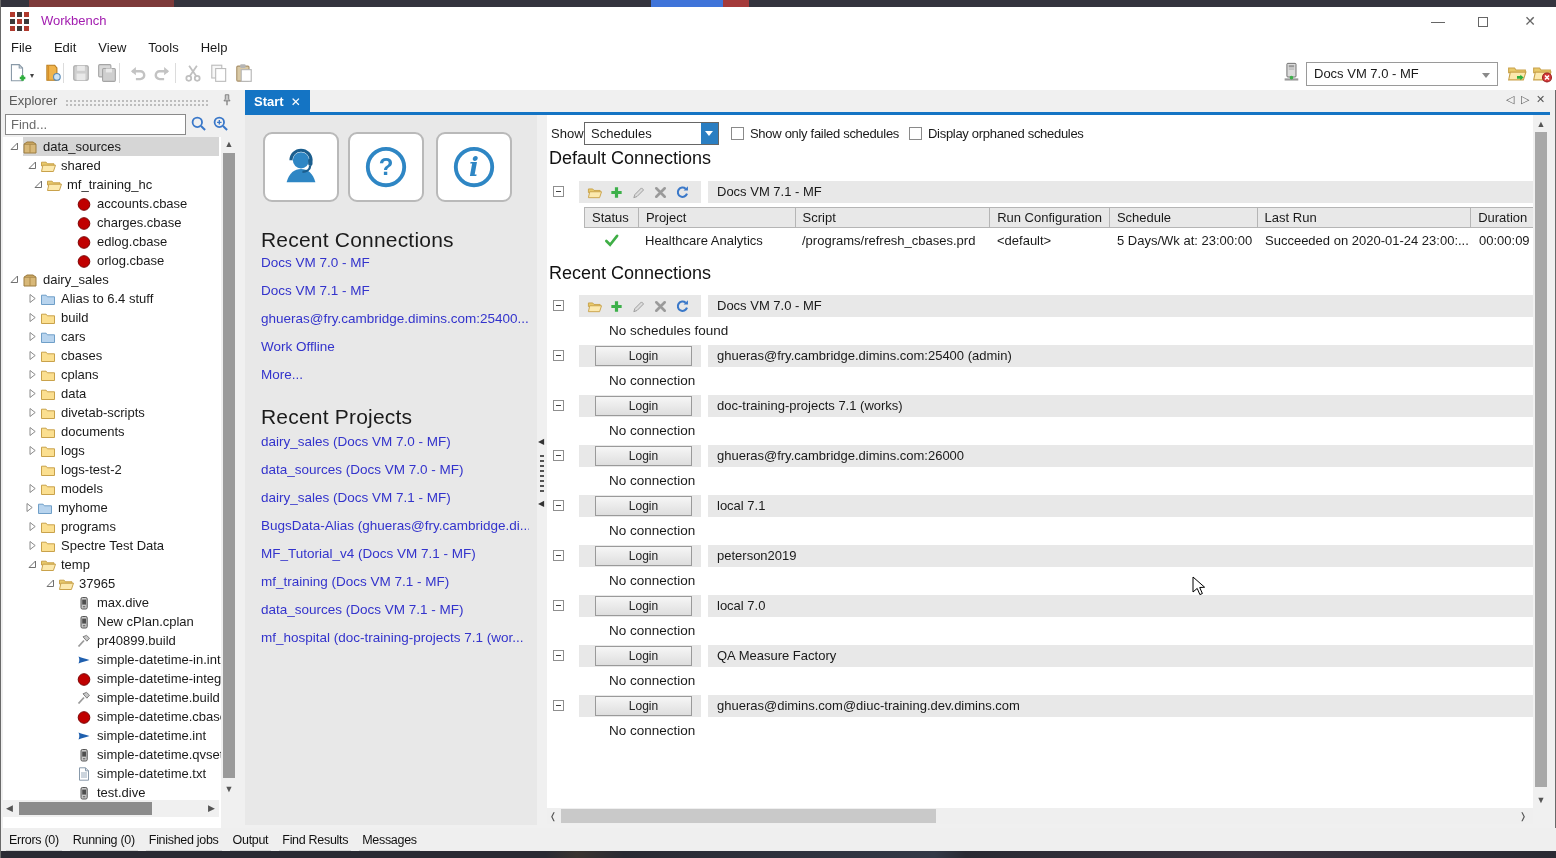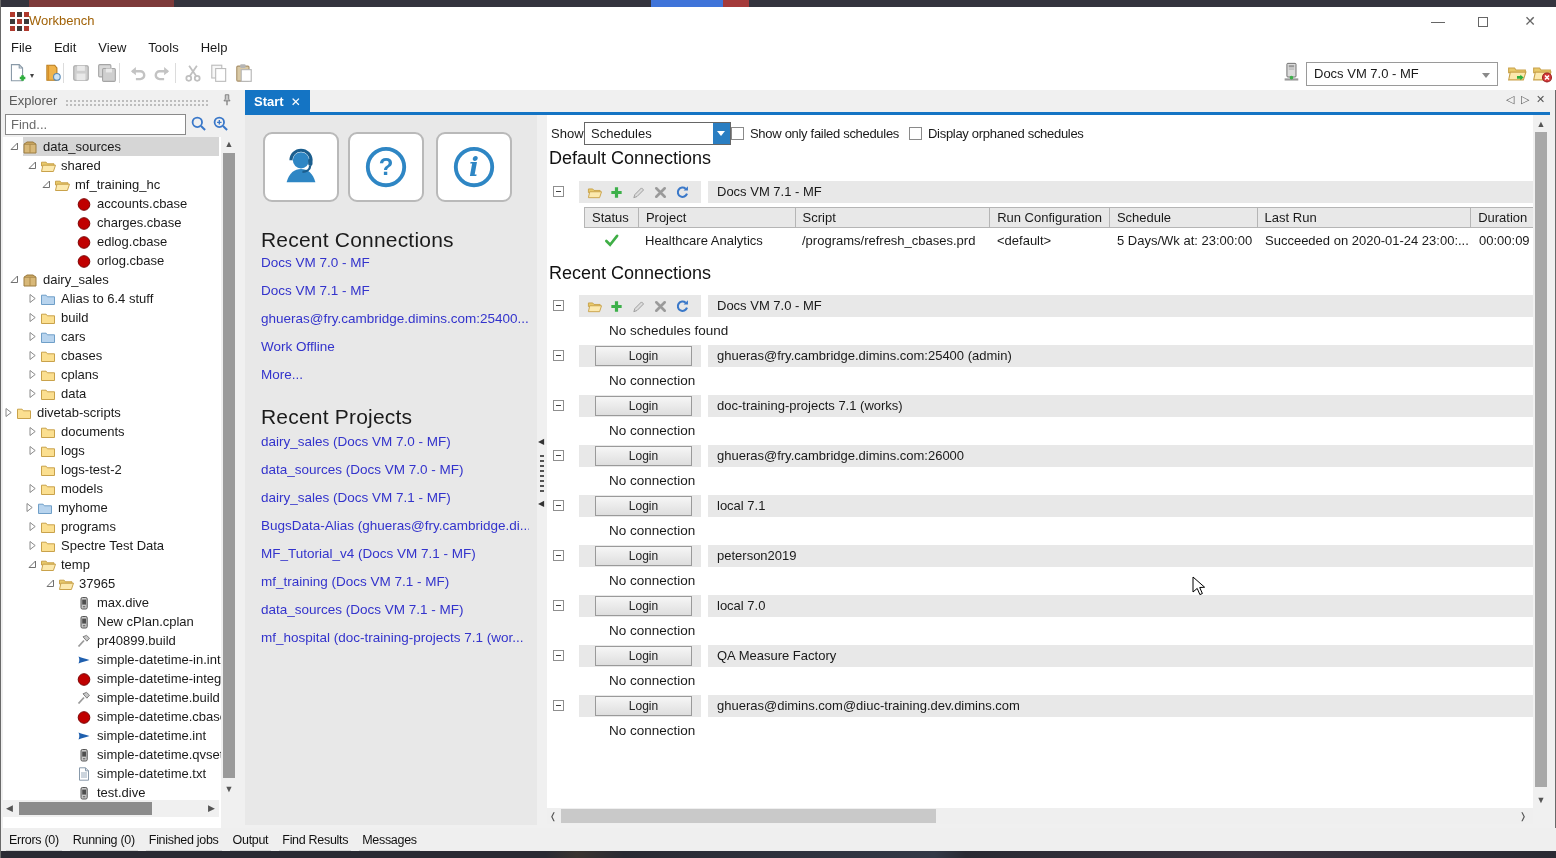--- a/index.html
+++ b/index.html
@@ -12,21 +12,21 @@
   .top-strip .seg1 { position:absolute; left:28px; top:0; width:145px; height:7px; background:#7d3a3a; }
   .top-strip .seg2 { position:absolute; left:650px; top:0; width:72px; height:7px; background:#3f74d9; }
   .top-strip .seg3 { position:absolute; left:722px; top:0; width:26px; height:7px; background:#a43a3a; }
 
   
   .titlebar { position:absolute; left:0; top:7px; width:1556px; height:29px; background:#ffffff; }
   .app-icon { position:absolute; left:9px; top:5px; width:19px; height:19px; display:grid; grid-template-columns:repeat(3,5px); grid-template-rows:repeat(3,5px); gap:2px; }
   .app-icon i { display:block; }
   .app-icon i:nth-child(odd){ background:#b03a2e; }
   .app-icon i:nth-child(even){ background:#3b3b3b; }
-  .title-text { position:absolute; left:28px; top:6px; font-size:13px; color:#a16207; }
+  .title-text { position:absolute; left:40px; top:6px; font-size:13px; color:#a21caf; }
   .win-btn { position:absolute; top:3px; width:30px; height:23px; color:#666; text-align:center; line-height:23px; font-size:14px; }
   .wb-min { left:1422px; } .wb-max { left:1467px; } .wb-close { left:1514px; }
   .wb-max b { display:inline-block; width:10px; height:10px; border:1px solid #666; vertical-align:middle; }
 
   
   .menubar { position:absolute; left:0; top:36px; width:1556px; height:22px; background:#fff; display:flex; align-items:center; padding-left:10px; gap:22px; }
   .menu-item { font-size:13px; color:#1a1a1a; }
 
   
   .toolbar { position:absolute; left:0; top:58px; width:1556px; height:32px; background:#fff; }
@@ -77,21 +77,21 @@
 
   
   .splitter { position:absolute; left:536px; top:115px; width:10px; height:710px; background:#f0f0f0; }
   .splitter .dots { position:absolute; left:3px; top:340px; width:4px; height:40px; background-image:repeating-linear-gradient(#555 0 2px, transparent 2px 5px); }
   .splitter .carr { position:absolute; left:1px; color:#333; font-size:8px; }
 
   
   .schedpanel { position:absolute; left:546px; top:115px; width:986px; height:693px; background:#fff; overflow:hidden; }
   .show-row { position:absolute; left:0; top:7px; height:24px; width:100%; }
   .show-label { position:absolute; left:4px; top:4px; font-size:13px; }
-  .show-combo { position:absolute; left:37px; top:0; width:147px; height:23px; border:1px solid #666; background:#fff; }
+  .show-combo { position:absolute; left:37px; top:0; width:135px; height:23px; border:1px solid #666; background:#fff; }
   .show-combo .val { position:absolute; left:6px; top:3px; font-size:13px; }
   .show-combo .btn { position:absolute; right:0; top:0; width:17px; height:21px; background:#2a7ec2; }
   .show-combo .btn::after { content:""; position:absolute; left:4px; top:8px; border-left:4px solid transparent; border-right:4px solid transparent; border-top:5px solid #fff; }
   .cb { position:absolute; top:4px; display:flex; align-items:center; gap:6px; font-size:13px; letter-spacing:-0.3px; }
   .cb .box { width:13px; height:13px; border:1px solid #8a8a8a; background:#fff; flex:none; }
   .cb1 { left:184px; } .cb2 { left:362px; }
   .sched-h { position:absolute; left:2px; font-size:18px; color:#111; }
   .h-default { top:33px; } .h-recent { top:148px; }
 
   .grp-bar { position:absolute; left:0; width:986px; height:22px; }
@@ -273,21 +273,21 @@
         <div class="tree-row" style="padding-left: 24px;">
           <span class="tw-exp"><svg viewBox="0 0 11 11">
               <path d="M8.5 2v6.5H2z" fill="none" stroke="#707070"></path>
             </svg></span>
           <span class="tw-ico"><svg viewBox="0 0 16 16">
               <path d="M1.5 4.2h4.6l1.3 1.6h6.6v2.2H1.5z" fill="#e8c96a" stroke="#c9a24b"></path>
               <path d="M2.9 7.2h12.6l-2.1 6.3H1.5z" fill="#fce9ae" stroke="#c9a24b"></path>
             </svg></span>
           <span class="tw-label">shared</span>
         </div>
-        <div class="tree-row" style="padding-left: 38px;">
+        <div class="tree-row" style="padding-left: 30px;">
           <span class="tw-exp"><svg viewBox="0 0 11 11">
               <path d="M8.5 2v6.5H2z" fill="none" stroke="#707070"></path>
             </svg></span>
           <span class="tw-ico"><svg viewBox="0 0 16 16">
               <path d="M1.5 4.2h4.6l1.3 1.6h6.6v2.2H1.5z" fill="#e8c96a" stroke="#c9a24b"></path>
               <path d="M2.9 7.2h12.6l-2.1 6.3H1.5z" fill="#fce9ae" stroke="#c9a24b"></path>
             </svg></span>
           <span class="tw-label">mf_training_hc</span>
         </div>
         <div class="tree-row" style="padding-left: 60px;">
@@ -376,21 +376,21 @@
         </div>
         <div class="tree-row" style="padding-left: 24px;">
           <span class="tw-exp"><svg viewBox="0 0 11 11">
               <path d="M3 1.5v8l5.2-4z" fill="none" stroke="#8a8a8a"></path>
             </svg></span>
           <span class="tw-ico"><svg viewBox="0 0 16 16">
               <path d="M1.5 4.2h4.6l1.3 1.6h7.1v7.7H1.5z" fill="#fbdf90" stroke="#c9a24b"></path>
             </svg></span>
           <span class="tw-label">data</span>
         </div>
-        <div class="tree-row" style="">
+        <div class="tree-row" style="padding-left: 24px;">
           <span class="tw-exp"><svg viewBox="0 0 11 11">
               <path d="M3 1.5v8l5.2-4z" fill="none" stroke="#8a8a8a"></path>
             </svg></span>
           <span class="tw-ico"><svg viewBox="0 0 16 16">
               <path d="M1.5 4.2h4.6l1.3 1.6h7.1v7.7H1.5z" fill="#fbdf90" stroke="#c9a24b"></path>
             </svg></span>
           <span class="tw-label">divetab-scripts</span>
         </div>
         <div class="tree-row" style="padding-left: 24px;">
           <span class="tw-exp"><svg viewBox="0 0 11 11">

